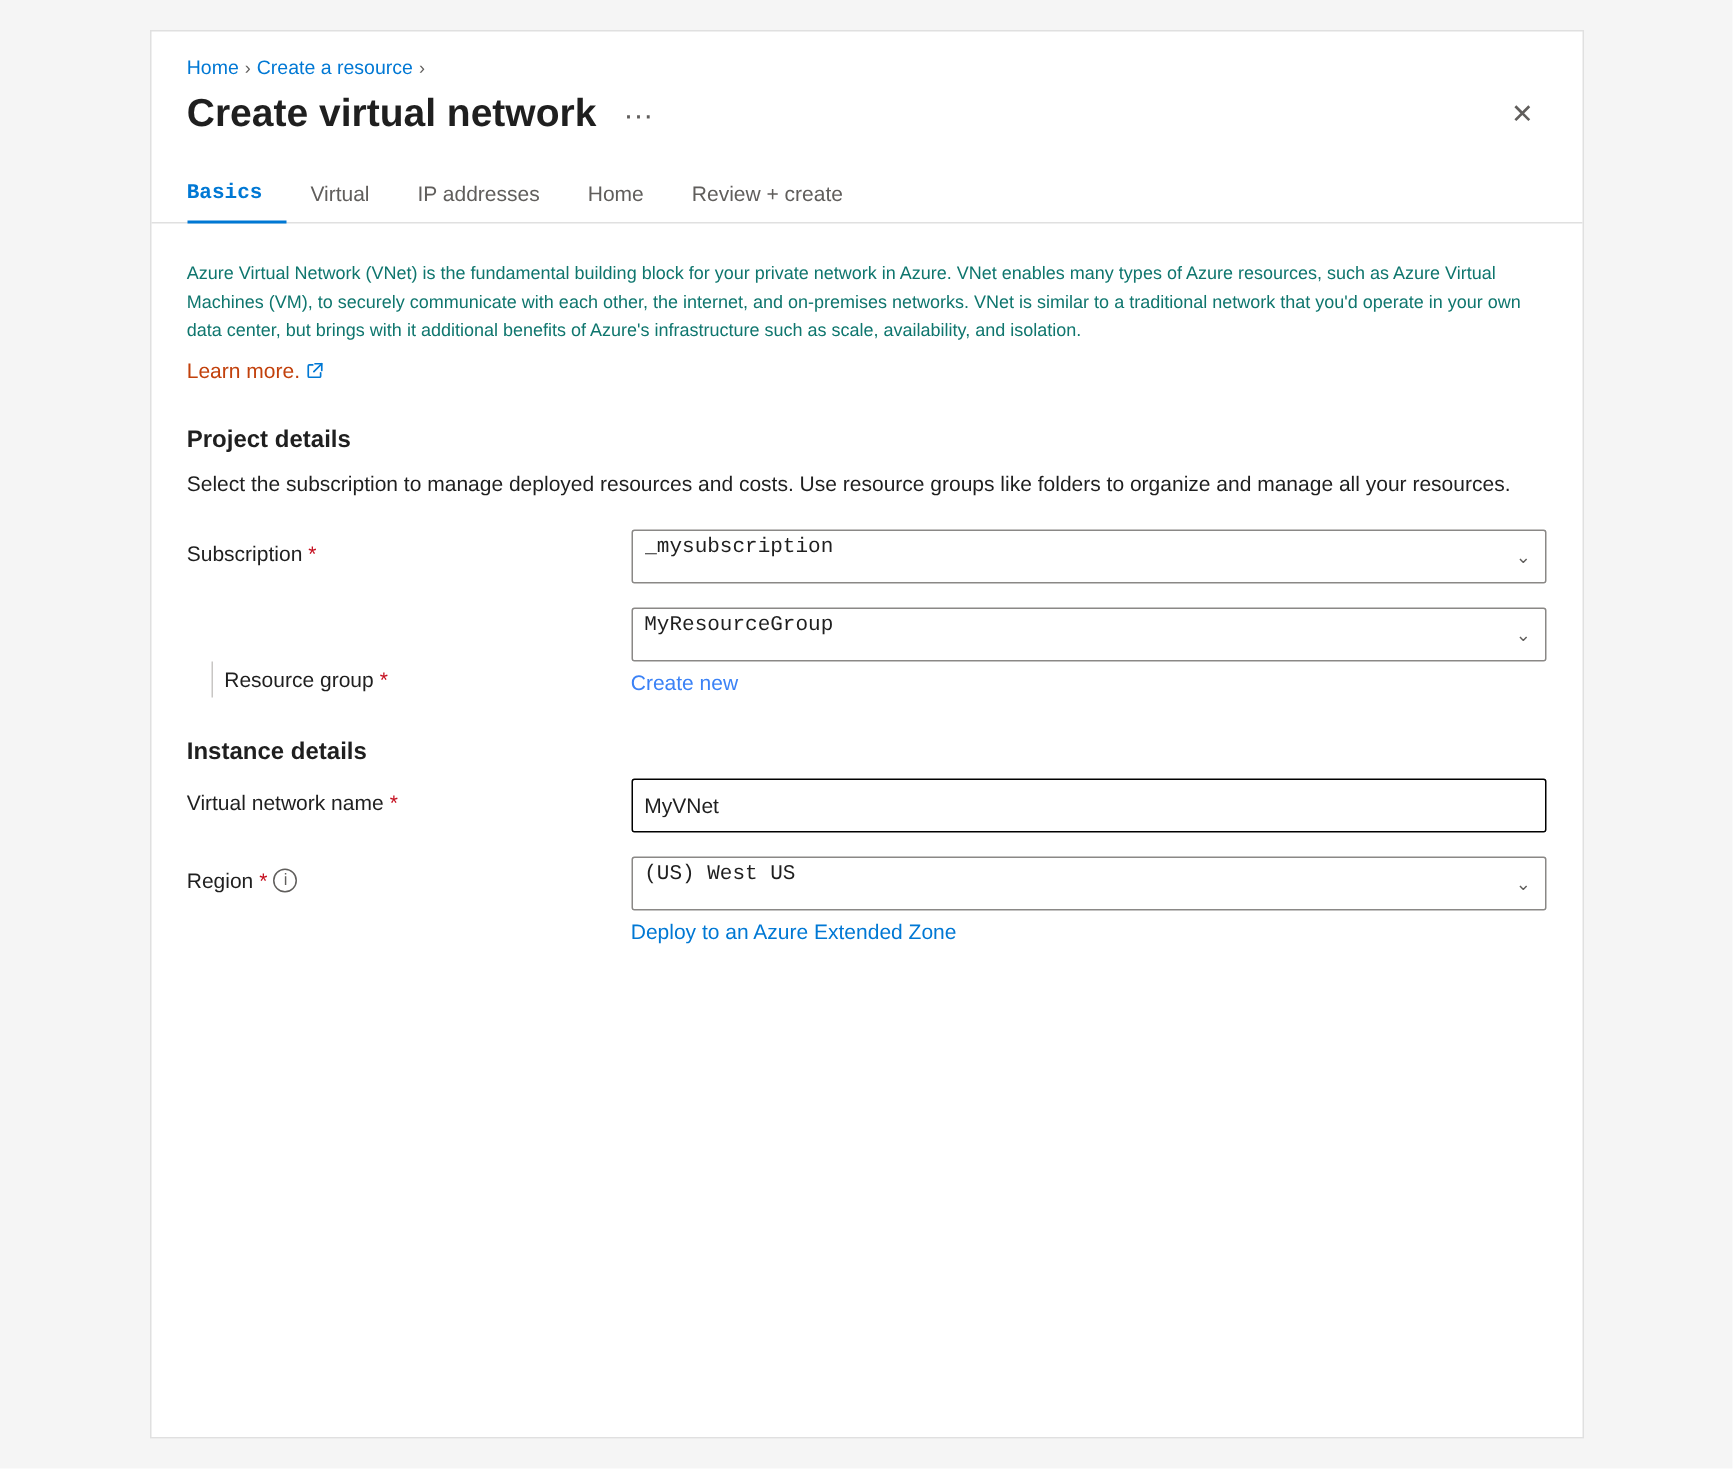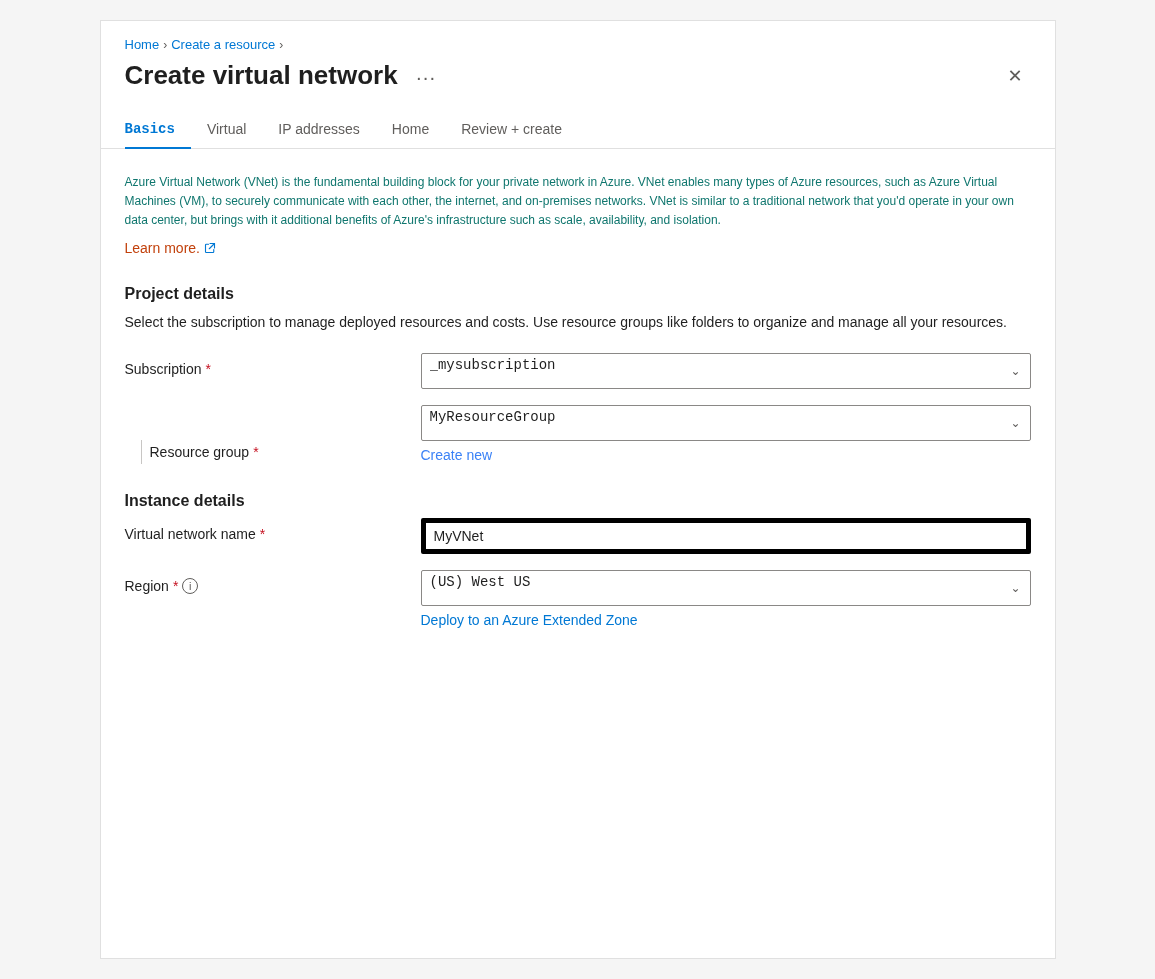--- a/index.html
+++ b/index.html
@@ -217,21 +217,21 @@
       top: 50%;
       transform: translateY(-50%);
       pointer-events: none;
       color: #605e5c;
       font-size: 12px;
     }
 
     .text-input {
       width: 100%;
       height: 36px;
-      border: 5px solid #000000;
+      border: 1px solid #000000;
       border-radius: 2px;
       padding: 0 8px;
       font-size: 14px;
       color: #1f1f1f;
       background: #fff;
     }
 
     .create-new-link {
       color: #3b82f6;
       font-size: 14px;

